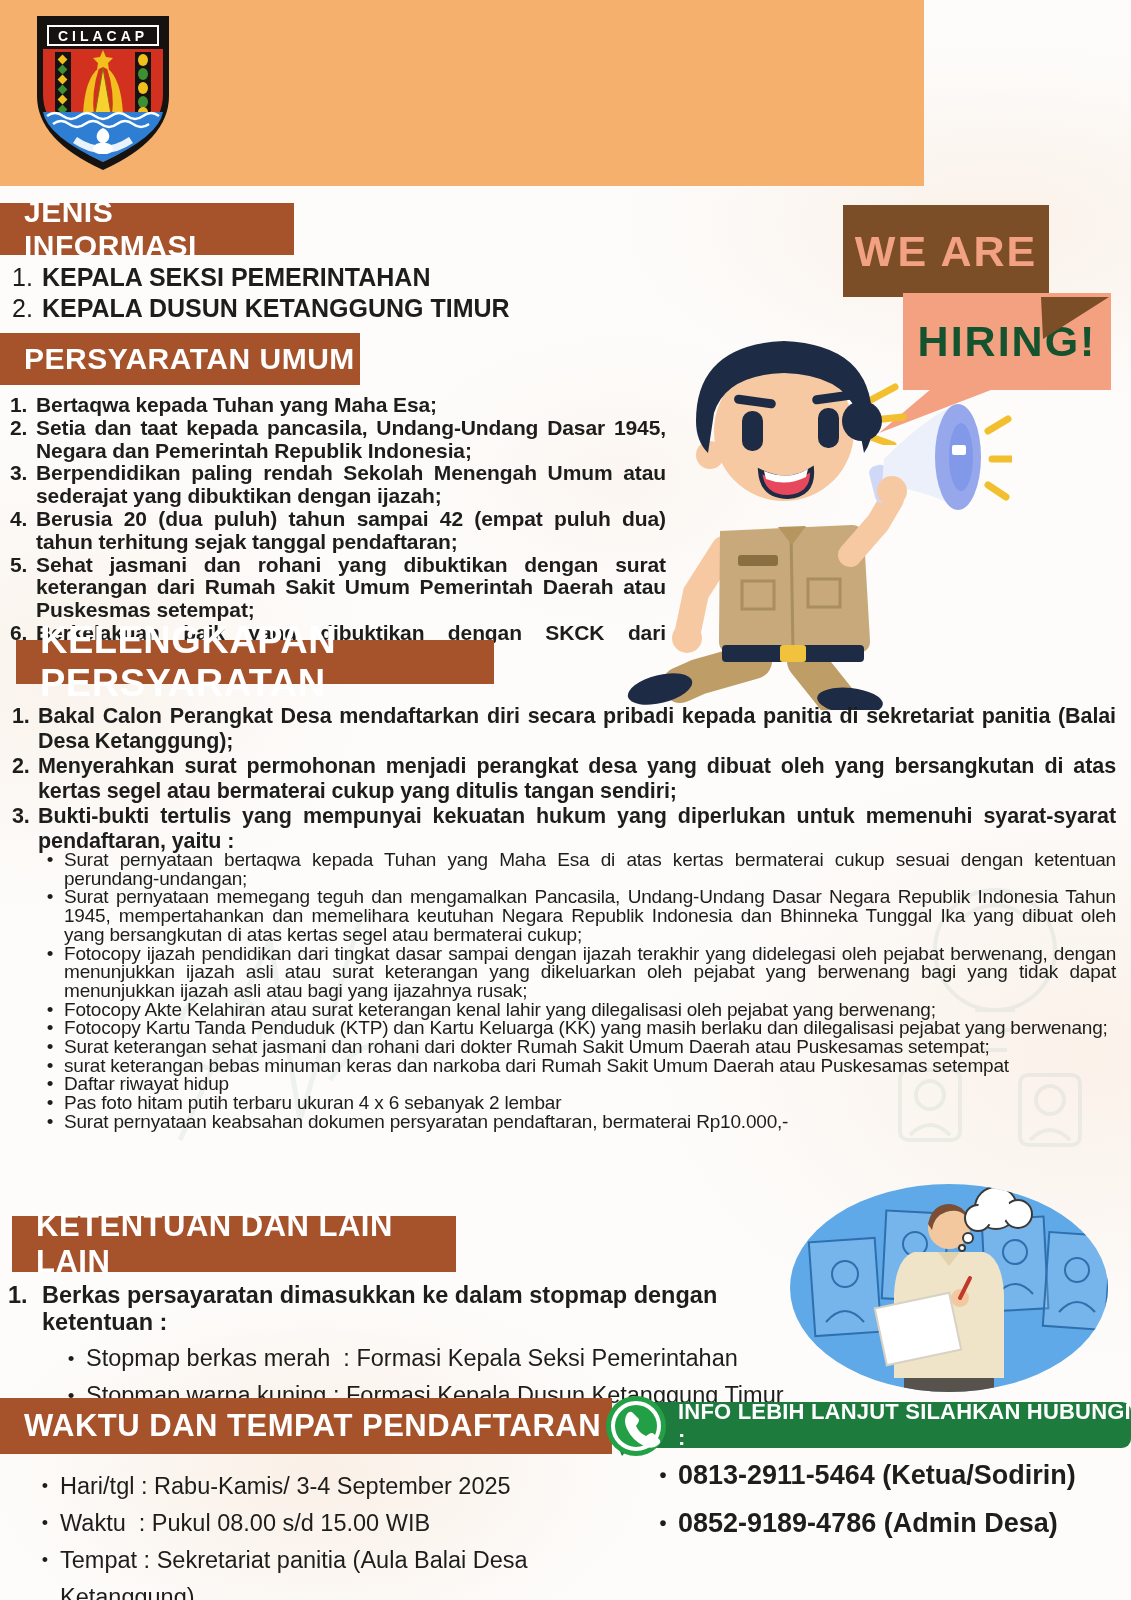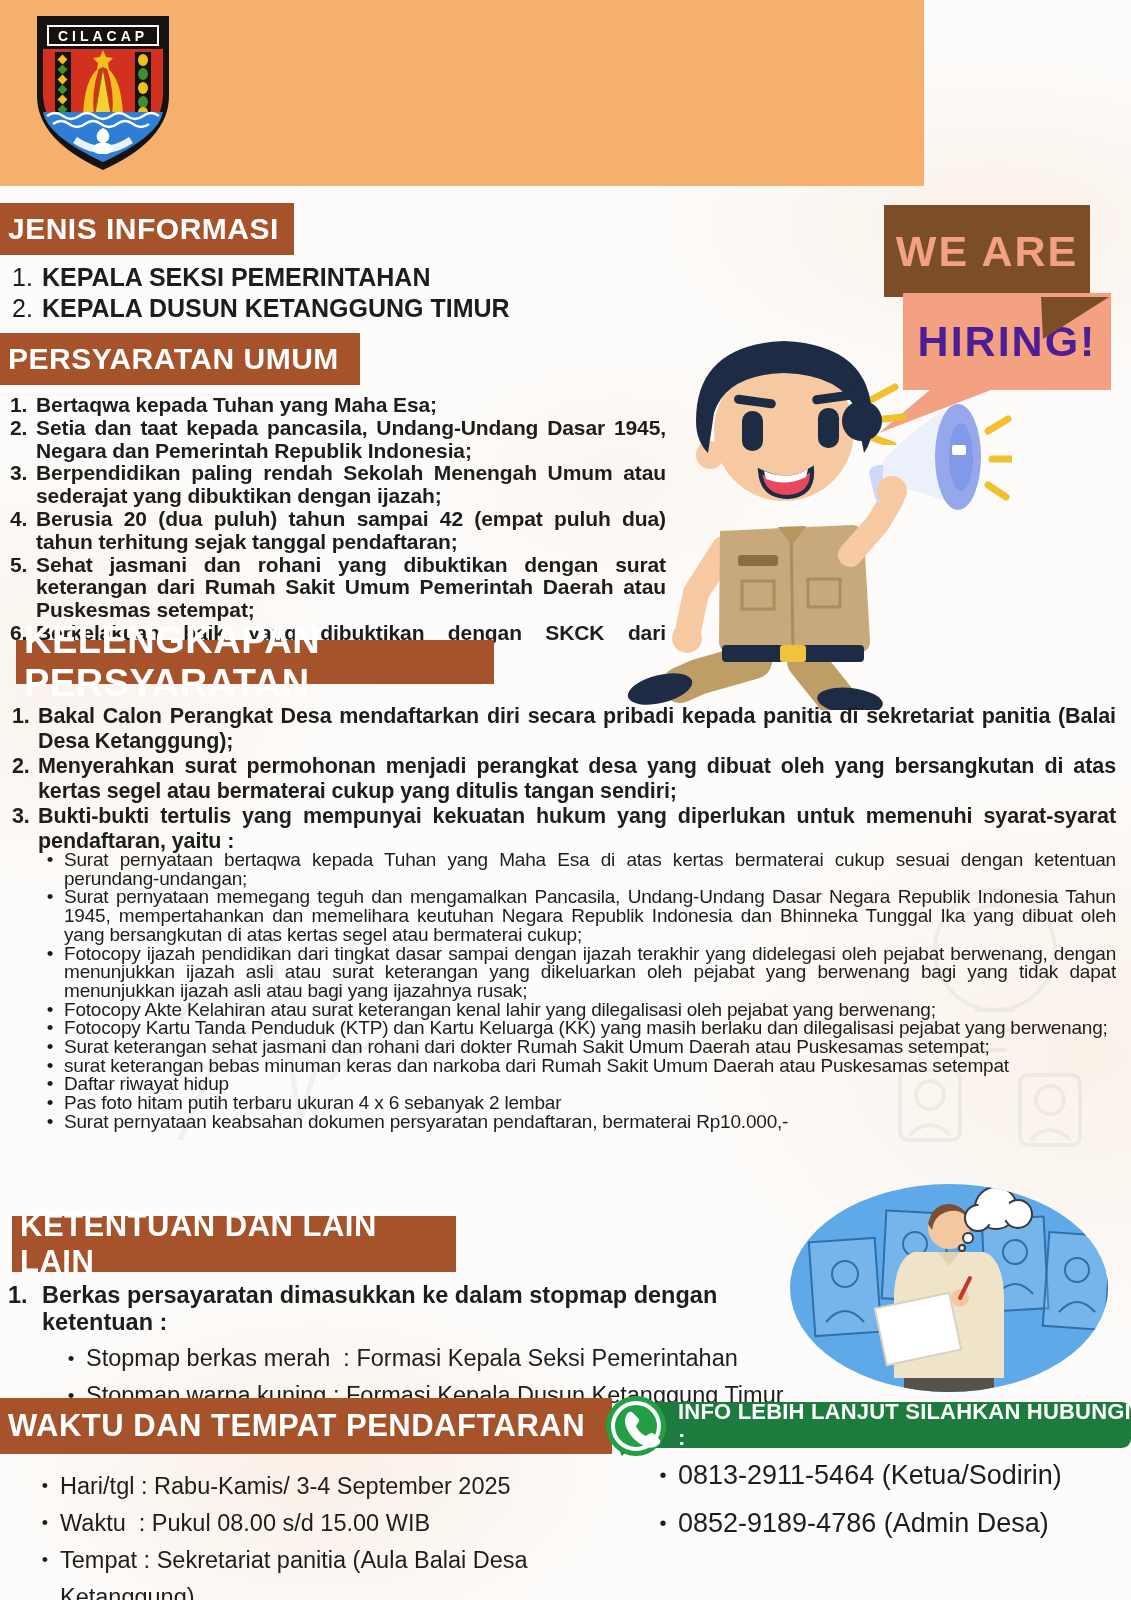--- a/index.html
+++ b/index.html
@@ -17,21 +17,21 @@
   .abs{position:absolute;}
   
   .header{left:0;top:0;width:924px;height:186px;background:#F6B06E;}
   .logo{left:33px;top:11px;width:140px;height:164px;}
   .titles{left:185px;top:12px;width:930px;text-align:center;color:#201d1a;}
   .title1{font-size:34px;font-weight:700;letter-spacing:.5px;line-height:42px;}
   .title2{font-size:31px;font-weight:700;letter-spacing:.5px;line-height:40px;}
   .address{font-size:21.5px;font-weight:400;margin-top:6px;white-space:pre-wrap;}
   
   .bar{background:#A6532B;color:#fff;font-weight:700;display:flex;align-items:center;
-       padding-left:8px;letter-spacing:.5px;box-sizing:border-box;}
+       padding-left:24px;letter-spacing:.5px;box-sizing:border-box;}
   .bar-jenis{left:0;top:203px;width:294px;height:52px;font-size:30px;}
   .bar-umum{left:0;top:333px;width:360px;height:52px;font-size:30px;}
   .bar-keleng{left:16px;top:640px;width:478px;height:44px;font-size:38px;}
   .bar-ket{left:12px;top:1216px;width:444px;height:56px;font-size:31px;}
   .bar-waktu{left:0;top:1398px;width:612px;height:56px;font-size:31px;}
   
   .numlist{counter-reset:li;}
   .numrow{display:flex;counter-increment:li;}
   .numrow::before{content:counter(li) ".";flex:0 0 26px;}
   .jenis-list{left:12px;top:262px;width:640px;font-size:25px;font-weight:700;line-height:31px;}
@@ -54,30 +54,30 @@
   .ket-sub::before{content:"\2022";flex:0 0 30px;text-align:center;font-size:19px;line-height:28px;}
   .ket-main.k2{margin-top:11px;}
   
   .waktu-list{left:30px;top:1468px;width:615px;font-size:23.5px;font-weight:400;}
   .waktu-row{display:flex;line-height:37px;white-space:pre-wrap;}
   .waktu-row::before{content:"\2022";flex:0 0 30px;text-align:center;font-size:18px;}
   .green-bar{left:630px;top:1402px;width:501px;height:46px;background:#1E7B3E;border-radius:9px;
              color:#fff;font-weight:700;font-size:22px;display:flex;align-items:center;
              padding-left:48px;box-sizing:border-box;letter-spacing:.2px;}
   .wa-icon{left:604px;top:1394px;width:64px;height:64px;}
-  .phones{left:648px;top:1452px;width:482px;font-size:27px;font-weight:400;}
+  .phones{left:648px;top:1452px;width:482px;font-size:27px;font-weight:700;}
   .phone-row{display:flex;line-height:47.5px;}
   .phone-row::before{content:"\2022";flex:0 0 30px;text-align:center;font-size:20px;}
   
   .bub-brown{left:843px;top:205px;width:206px;height:92px;background:#7B4E27;
              display:flex;align-items:center;justify-content:center;
-             color:#F3A183;font-size:43px;font-weight:700;letter-spacing:2px;margin-left:41px;}
+             color:#F3A183;font-size:43px;font-weight:700;letter-spacing:2px;}
   .bub-peach{left:903px;top:293px;width:208px;height:97px;background:#F4A182;
              display:flex;align-items:center;justify-content:center;
-             color:#4c1d95;font-size:43px;font-weight:700;letter-spacing:2px;}
+             color:#14532d;font-size:43px;font-weight:700;letter-spacing:2px;}
   .bub-extra{left:843px;top:205px;width:288px;height:240px;pointer-events:none;}
   
   .mascot{left:592px;top:293px;width:420px;height:417px;}
   .recruiter{left:788px;top:1182px;width:322px;height:212px;}
   .doodle{opacity:.12;}
 </style>
 </head>
 <body>
 
 <div class="poster">

